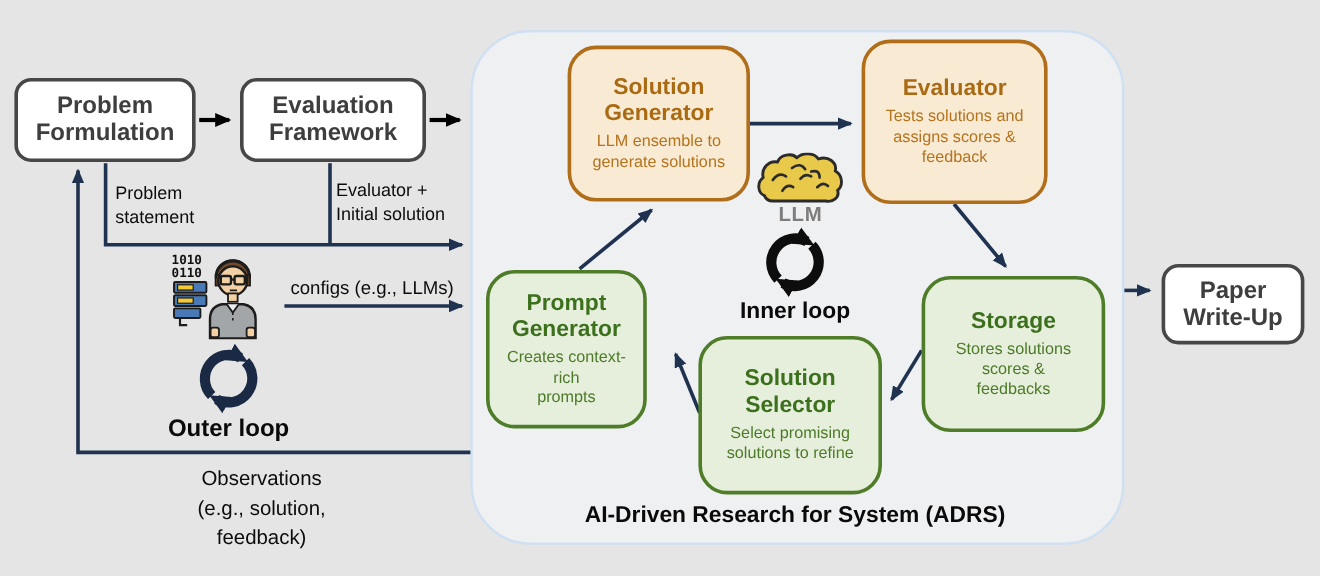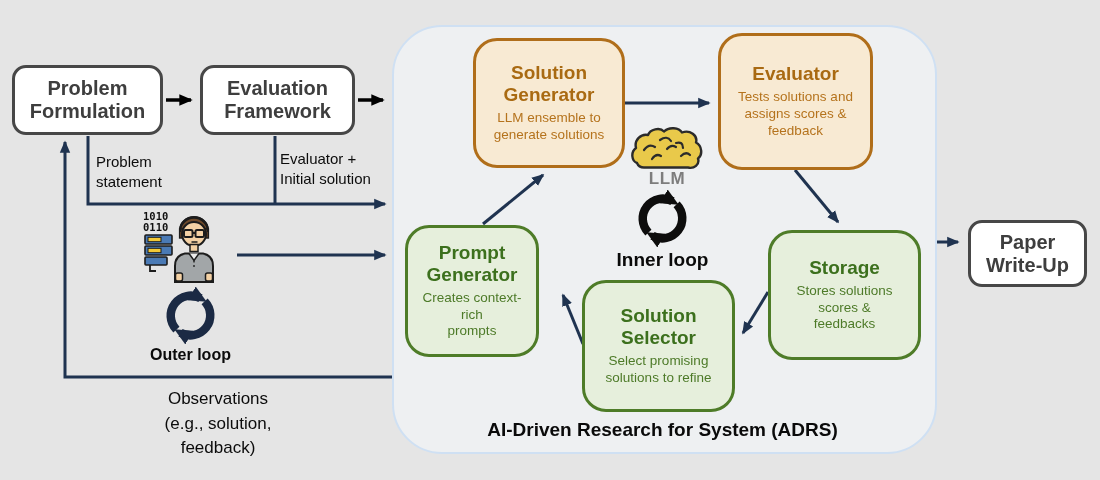--- a/index.html
+++ b/index.html
@@ -127,24 +127,25 @@
     <div class="node-title pre">Storage</div>
     <div class="node-desc pre">Stores solutions
 scores &amp;
 feedbacks</div>
   </div>
 
   <div class="lbl pre" style="left:96px;top:152px;">Problem
 statement</div>
   <div class="lbl pre" style="left:280px;top:149px;">Evaluator +
 Initial solution</div>
+  <div class="lbl" style="left:242px;top:231px;font-size:15.5px;">configs (e.g., LLMs)</div>
   <div class="lbl pre" style="left:118px;top:387px;width:200px;text-align:center;font-size:17px;line-height:1.45;">Observations
 (e.g., solution,
 feedback)</div>
-  <div class="lbl lbl-bold" style="left:130px;top:344px;width:121px;text-align:center;font-size:16px;">Outer loop</div>
+  <div class="lbl lbl-bold" style="left:130px;top:344px;width:121px;text-align:center;font-size:20px;">Outer loop</div>
   <div class="lbl lbl-bold" style="left:610px;top:247px;width:105px;text-align:center;font-size:19px;">Inner loop</div>
   <div class="lbl lbl-bold" style="left:634px;top:168px;width:66px;text-align:center;font-size:17px;color:#7d7d7d;letter-spacing:0.5px;">LLM</div>
 
   <div class="caption">AI-Driven Research for System (ADRS)</div>
 
   <svg class="icon" style="left:142px;top:209px;width:82px;height:74px;" viewBox="0 0 82 74">
     <text class="bin" x="1" y="11">1010</text>
     <text class="bin" x="1" y="22">0110</text>
     <g>
       <rect x="3" y="26" width="27" height="9" rx="1" fill="#4a7ab5" stroke="#1c1c1c" stroke-width="1.6"></rect>

